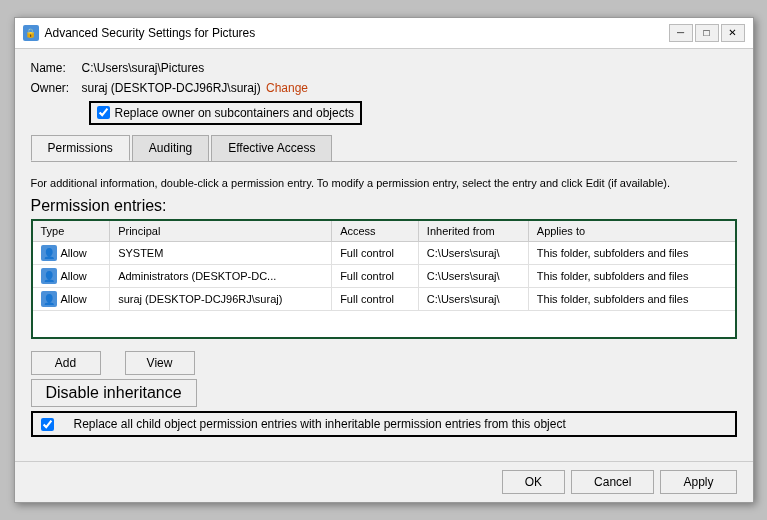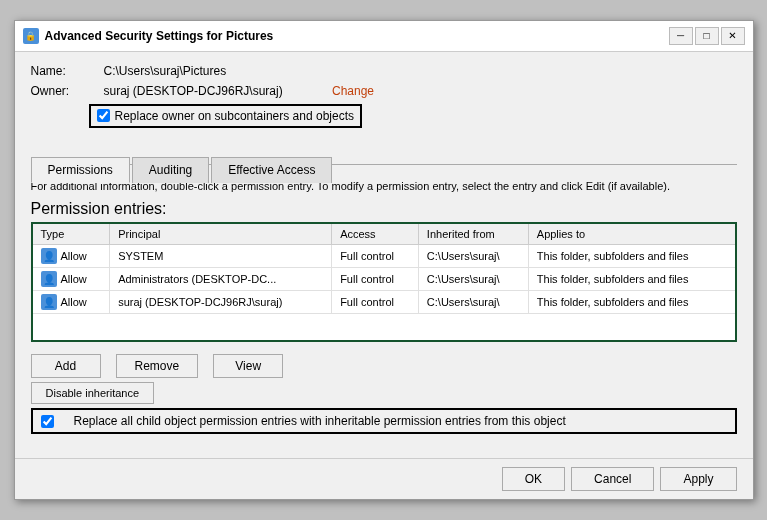--- a/index.html
+++ b/index.html
@@ -39,21 +39,20 @@
       display: flex;
       align-items: center;
       justify-content: center;
       color: white;
       font-size: 9px;
     }
     .title-bar-text {
       flex: 1;
       font-size: 12px;
       color: #000;
-      font-weight: bold;
     }
     .title-bar-buttons {
       display: flex;
       gap: 2px;
     }
     .title-btn {
       width: 24px;
       height: 18px;
       border: 1px solid #bbb;
       background: #f0f0f0;
@@ -66,21 +65,21 @@
 
     .content {
       padding: 12px 16px;
       display: flex;
       flex-direction: column;
       gap: 6px;
     }
     .field-row {
       display: flex;
       align-items: center;
-      gap: 23px;
+      gap: 1px;
     }
     .field-label {
       width: 50px;
       color: #000;
       font-weight: normal;
     }
     .field-value {
       color: #000;
     }
     .change-link {
@@ -108,21 +107,21 @@
     }
     .tab {
       padding: 5px 16px;
       border: 1px solid #aaa;
       border-bottom: none;
       background: #e0e0e0;
       cursor: pointer;
       font-size: 12px;
       margin-right: 2px;
       position: relative;
-      top: 19px;
+      top: 0;
     }
     .tab.active {
       background: #f0f0f0;
       border-bottom: 1px solid #f0f0f0;
       color: #000;
     }
 
     .tab-content {
       padding: 8px 0;
     }
@@ -158,38 +157,38 @@
       font-size: 11px;
       color: #000;
       vertical-align: middle;
     }
     .row-with-icon {
       display: flex;
       align-items: center;
     }
     .btn-row {
       display: flex;
-      gap: 15px;
+      gap: 24px;
       margin-top: 12px;
     }
     .btn {
       padding: 4px 18px;
       border: 1px solid #aaa;
       background: #f0f0f0;
       cursor: pointer;
       font-size: 12px;
       min-width: 70px;
     }
 
     .disable-btn {
       padding: 4px 14px;
       border: 1px solid #aaa;
       background: #f0f0f0;
       cursor: pointer;
-      font-size: 11px;
+      font-size: 16px;
       width: fit-content;
       margin-top: 4px;
       text-align: right;
     }
 
     .bottom-checkbox-row {
       display: flex;
       align-items: center;
       gap: 20px;
       border: 2px solid #000;
@@ -333,21 +332,20 @@
     </tr>
             <tr class="empty-row">
               <td colspan="5"></td>
             </tr>
           </tbody>
       </table>
 
       
       <div class="btn-row">
         <button class="btn">Add</button>
-        <button class="btn">Remove</button>
         <button class="btn">View</button>
       </div>
 
       
       <button class="disable-btn">Disable inheritance</button>
 
       
       <div class="bottom-checkbox-row">
         <input type="checkbox" id="chk-child" checked="" style="">
         <label for="chk-child">Replace all child object permission entries with inheritable permission entries from this object</label>

